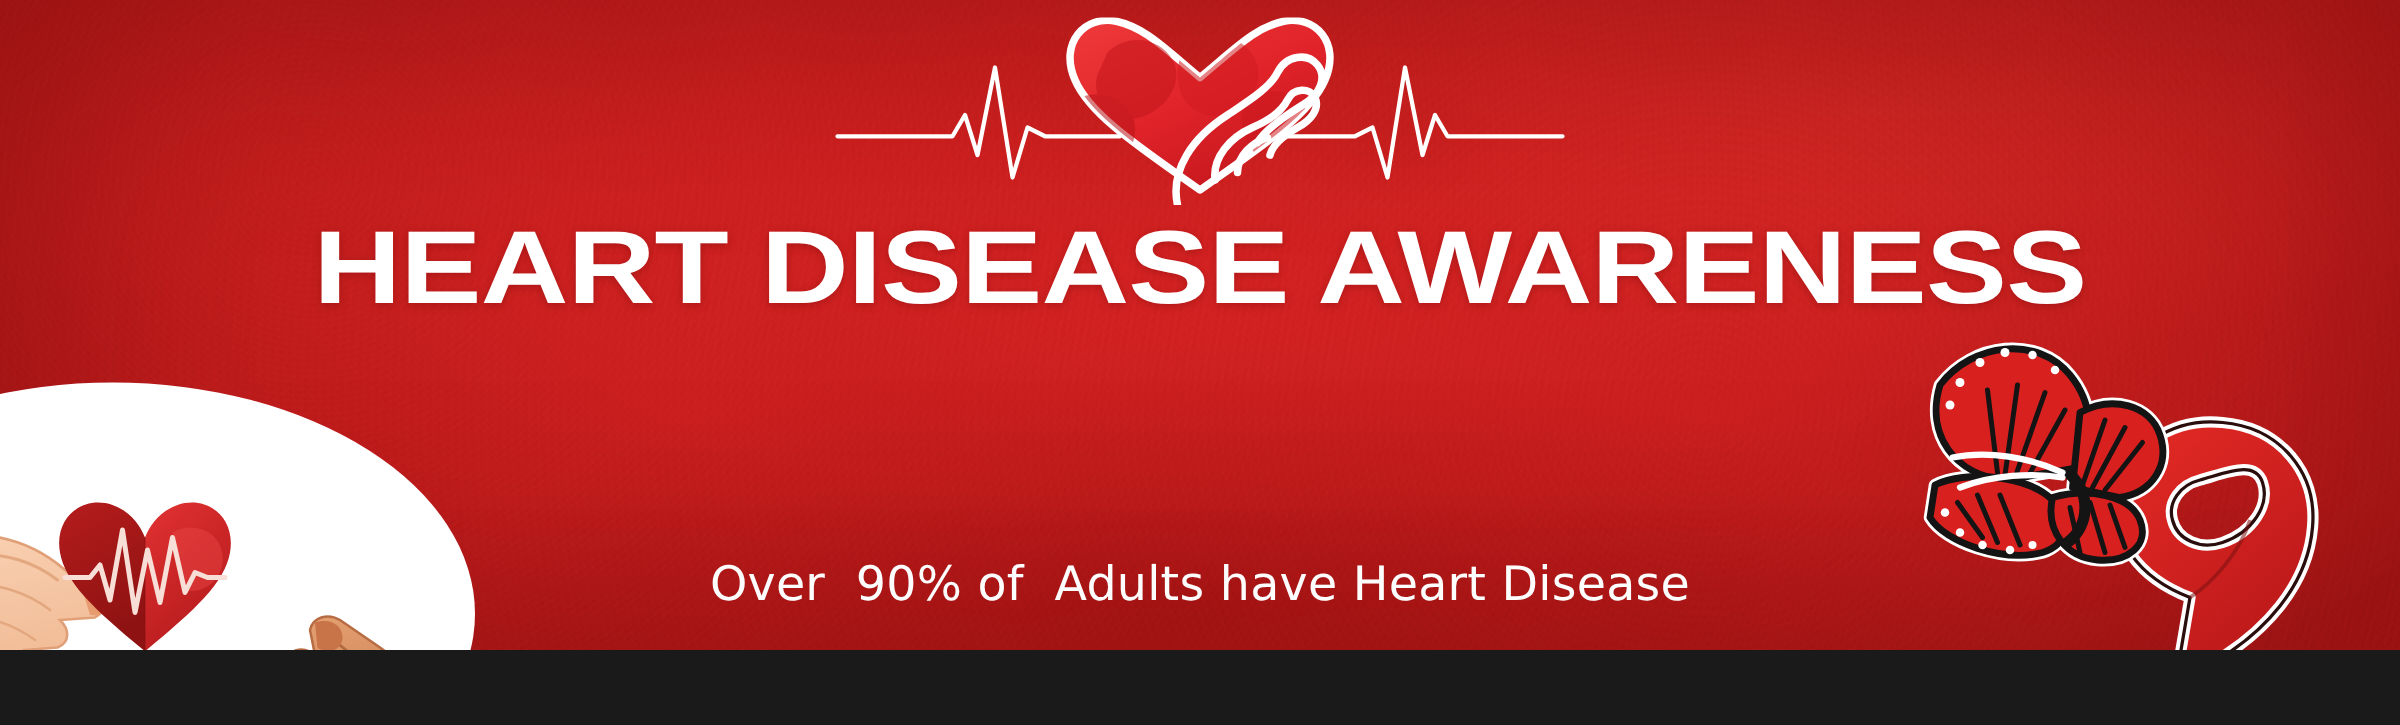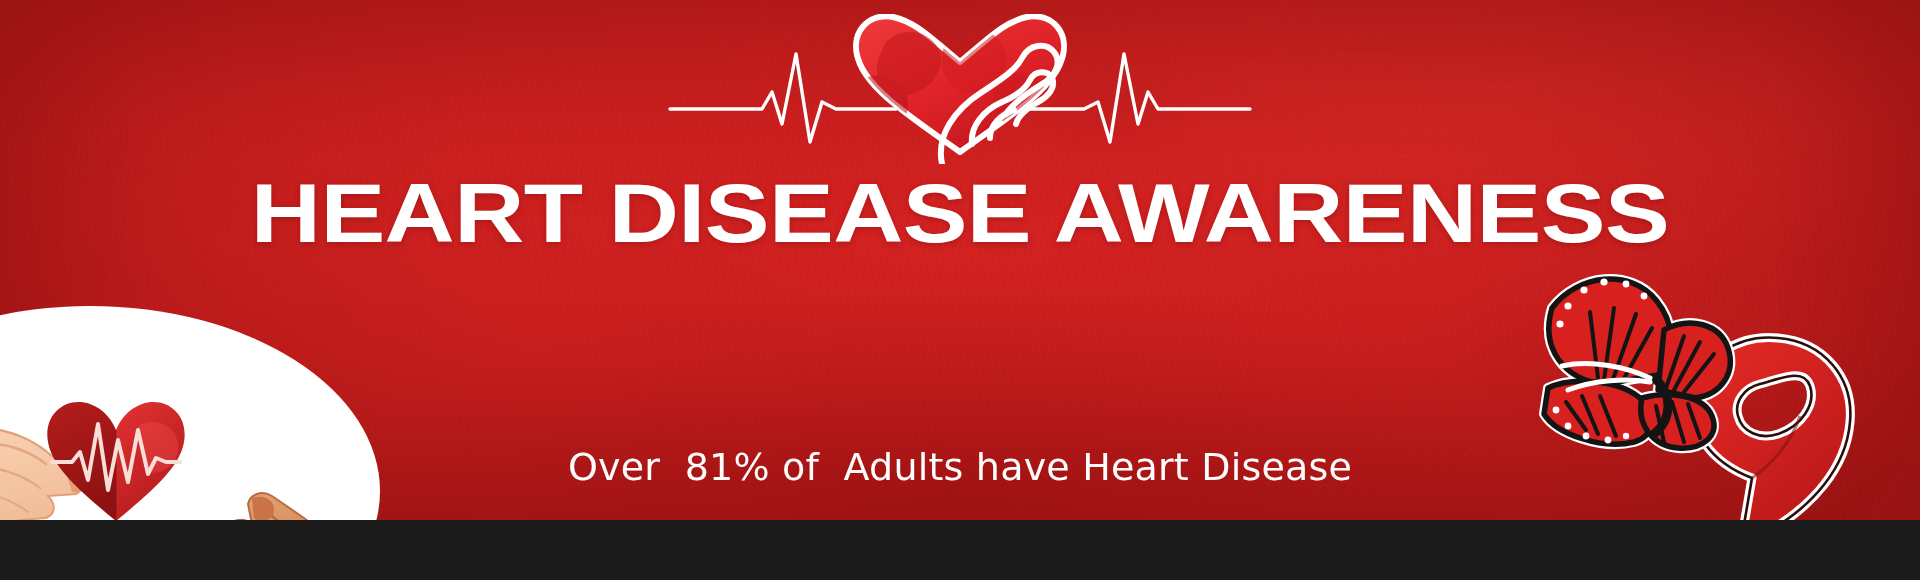--- a/index.html
+++ b/index.html
@@ -192,21 +192,21 @@
         <path d="M292 150 C286 122 304 96 332 78 C350 66 366 56 372 44 C379 30 396 28 404 38 C412 48 406 62 392 70 C376 80 362 90 356 100"></path>
         <path d="M322 130 C320 112 334 96 352 88 C366 82 376 74 380 66 C385 56 398 56 402 64 C406 73 399 82 388 88 C376 95 368 102 366 110"></path>
         <path d="M340 124 C340 110 352 100 364 96"></path>
       </g>
     </svg>
   </div>
 
   <div class="headline">HEART DISEASE AWARENESS</div>
 
 
-  <div class="subline">Over  81% of  Adults have Heart Disease</div>
+  <div class="subline">Over  90% of  Adults have Heart Disease</div>
 
   <div class="left-art">
     <svg width="520" height="330" viewBox="0 0 520 330">
       <defs>
         <linearGradient id="skinA" x1="0" y1="0" x2="0.4" y2="1">
           <stop offset="0%" stop-color="#fbd7ba"></stop>
           <stop offset="100%" stop-color="#f0b892"></stop>
         </linearGradient>
         <linearGradient id="skinB" x1="0" y1="0" x2="0.5" y2="1">
           <stop offset="0%" stop-color="#e9a676"></stop>

